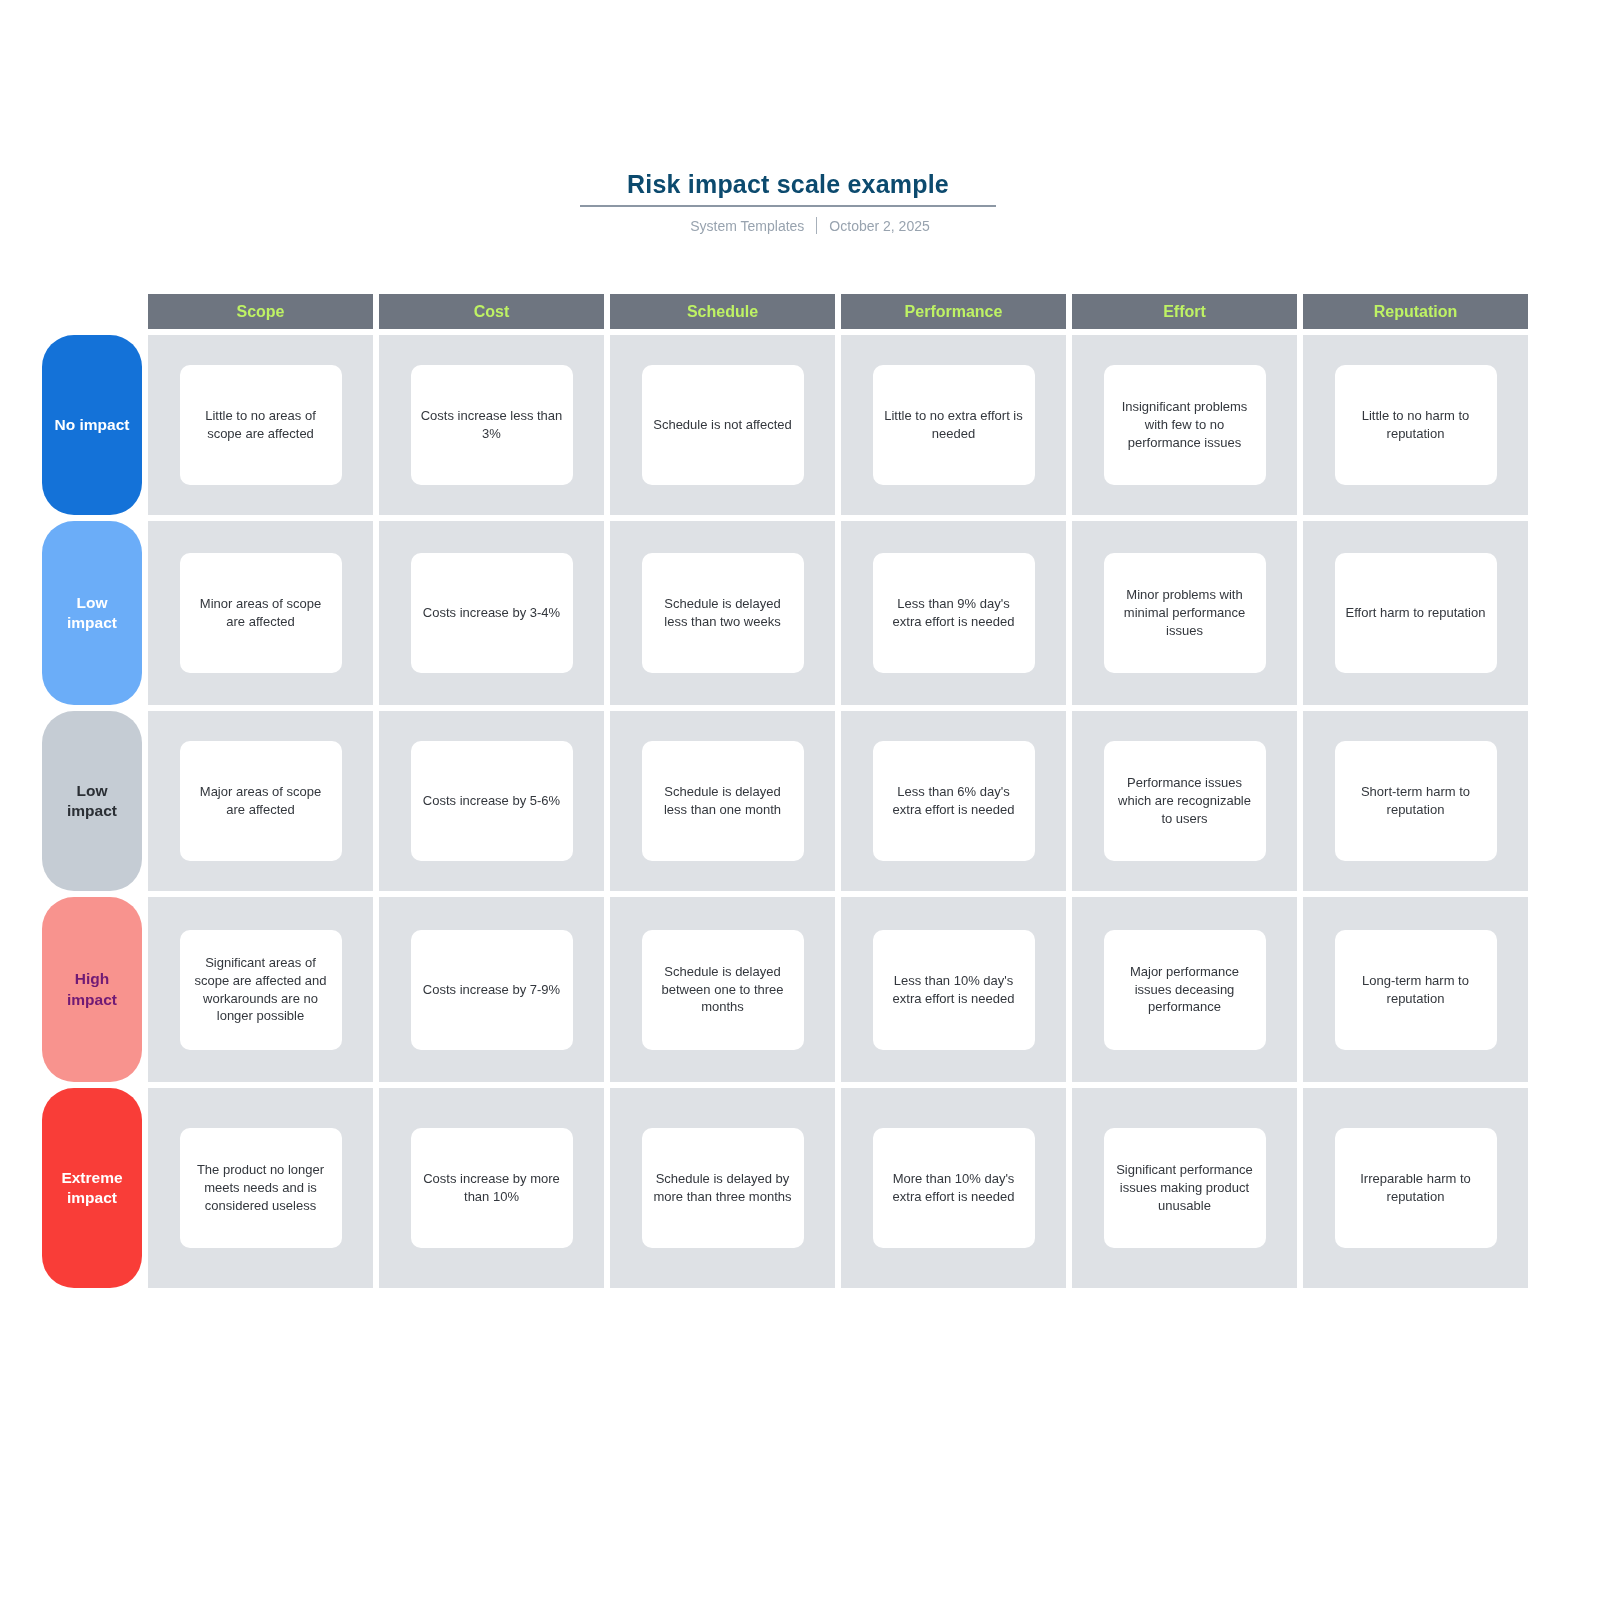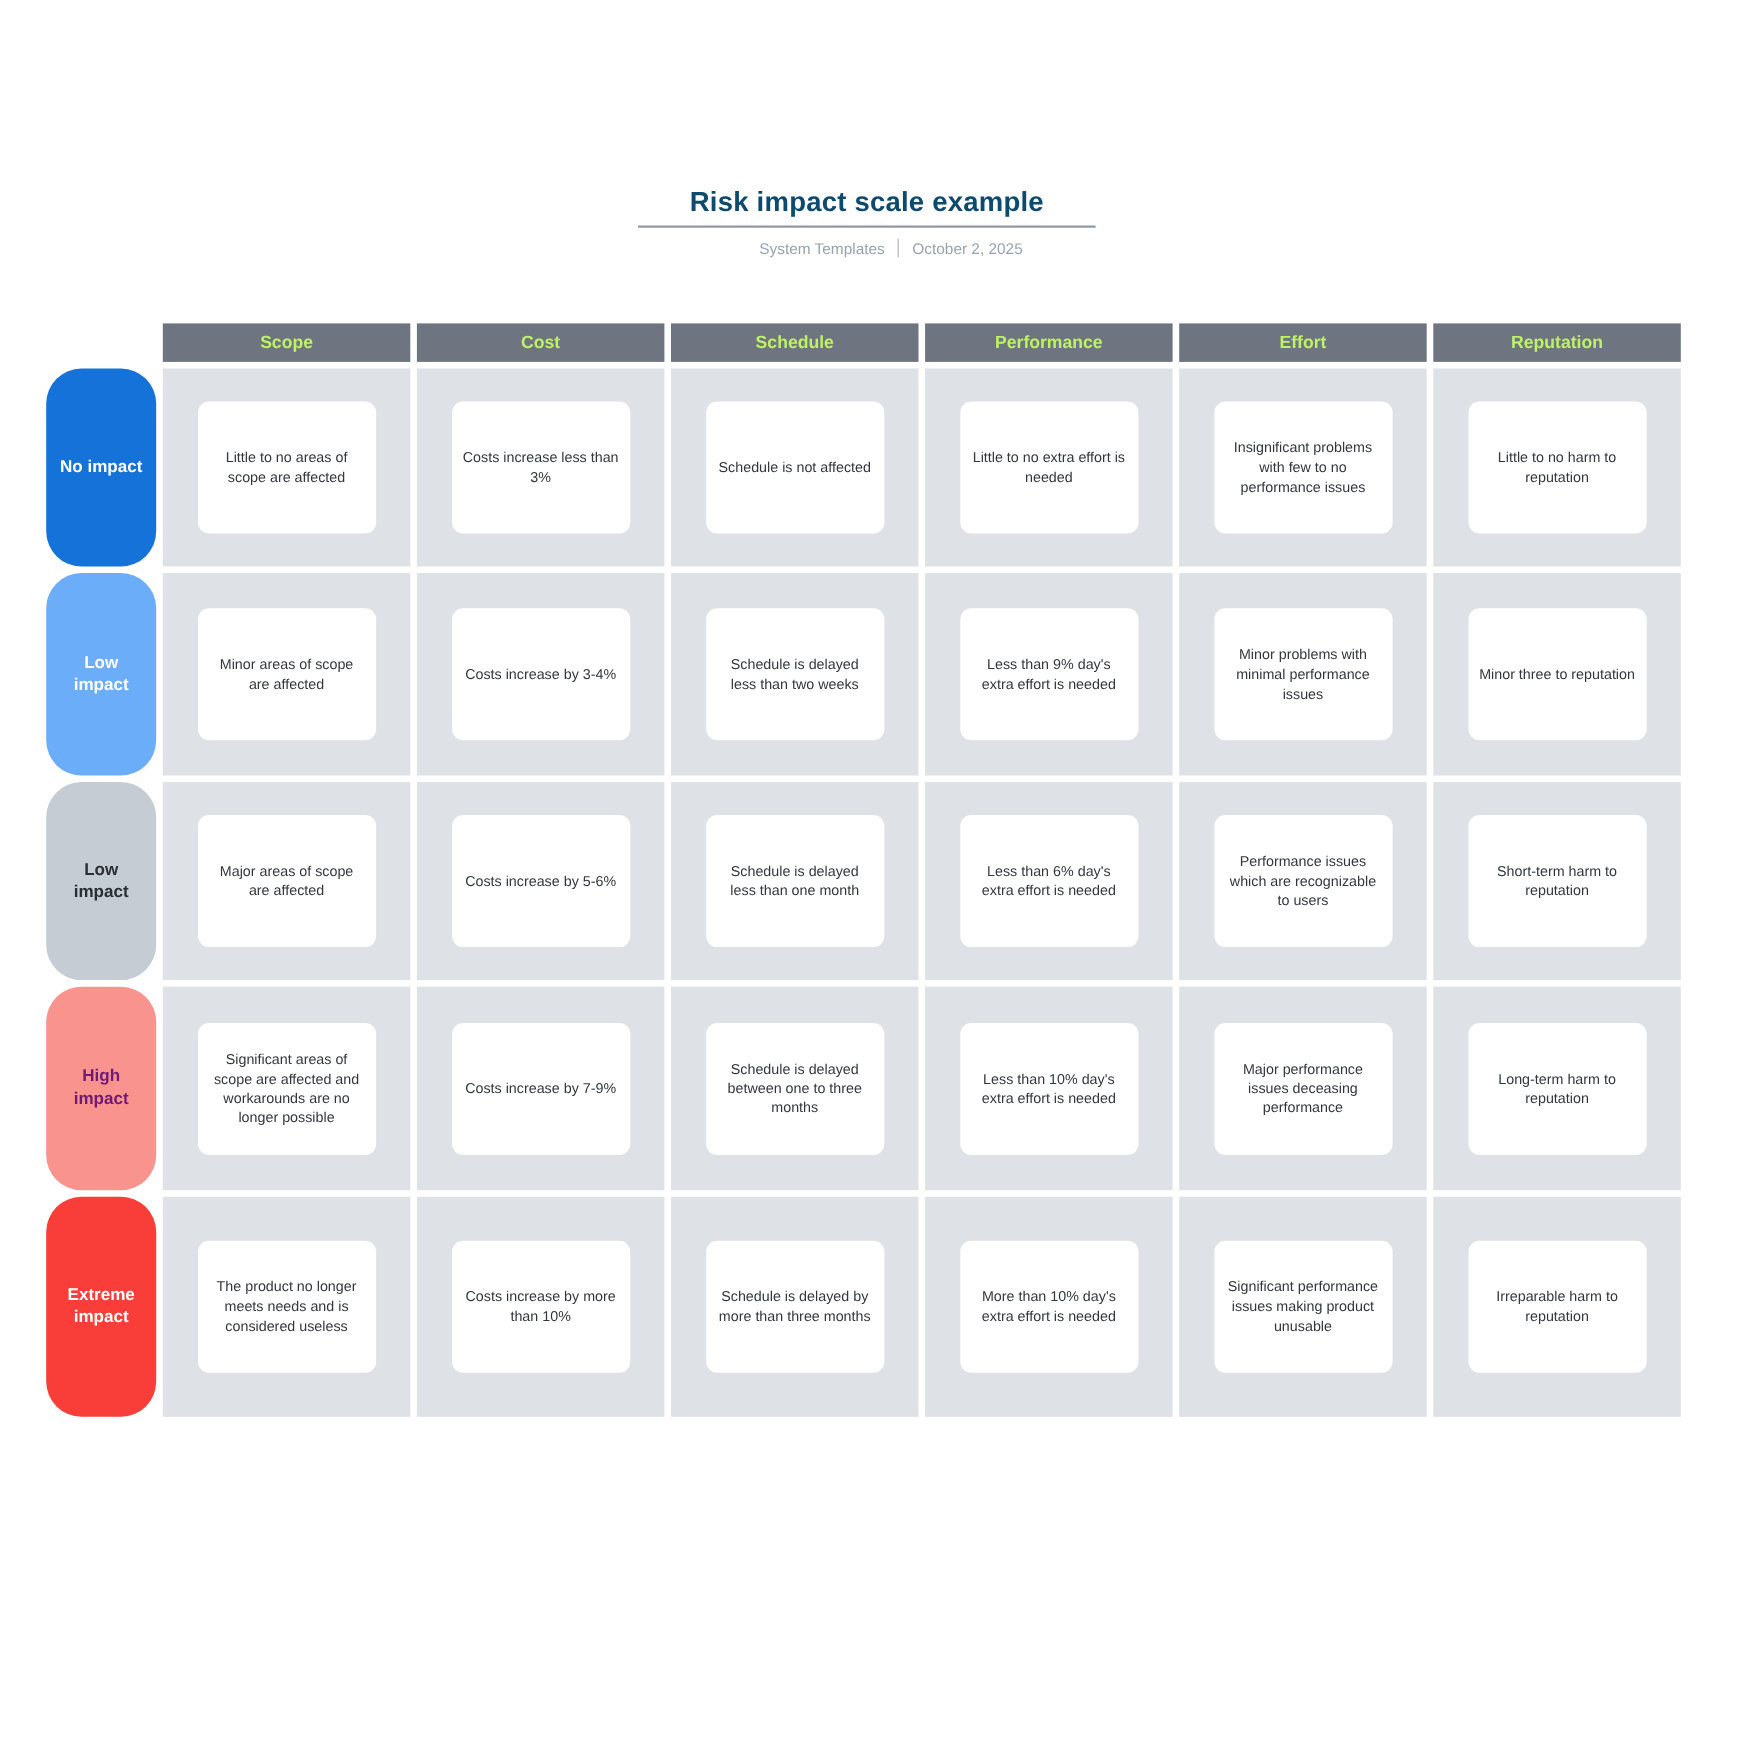--- a/index.html
+++ b/index.html
@@ -99,21 +99,21 @@
       <div class="cell">
         <div class="card">Schedule is delayed less than two weeks</div>
       </div>
       <div class="cell">
         <div class="card">Less than 9% day's extra effort is needed</div>
       </div>
       <div class="cell">
         <div class="card">Minor problems with minimal performance issues</div>
       </div>
       <div class="cell">
-        <div class="card">Minor three to reputation</div>
+        <div class="card">Effort harm to reputation</div>
       </div>
       <div class="rowlabel" style="background: rgb(197, 204, 212); color: rgb(43, 47, 53);">Low impact</div>
       <div class="cell">
         <div class="card">Major areas of scope are affected</div>
       </div>
       <div class="cell">
         <div class="card">Costs increase by 5-6%</div>
       </div>
       <div class="cell">
         <div class="card">Schedule is delayed less than one month</div>

